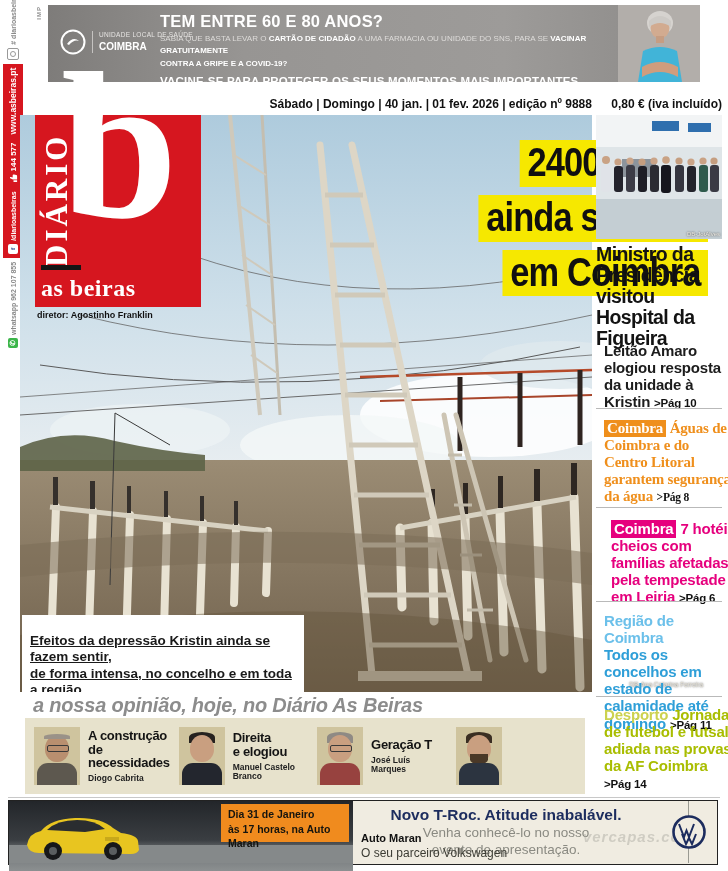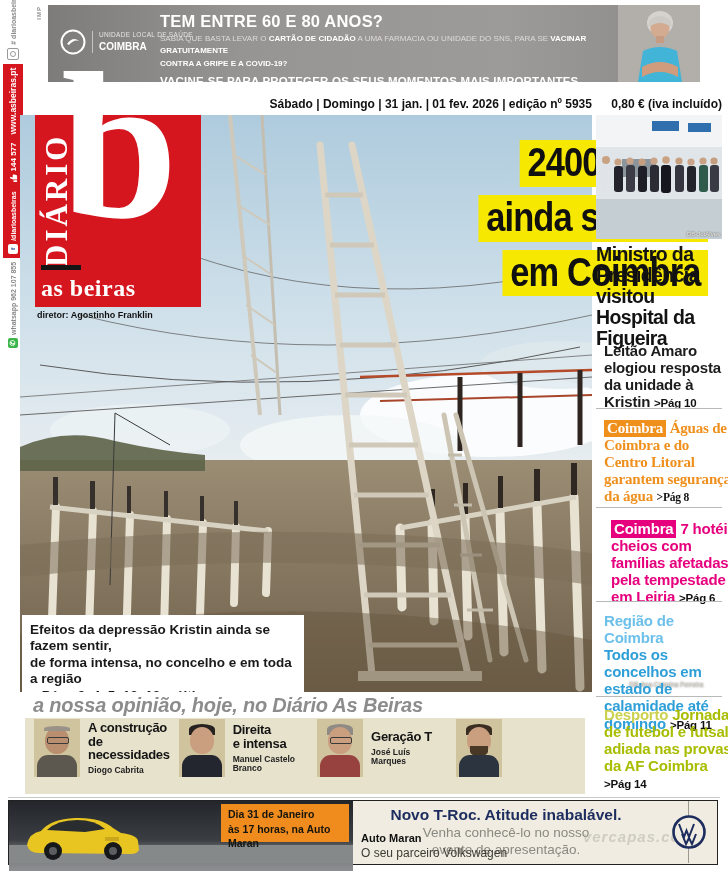--- a/index.html
+++ b/index.html
@@ -59,21 +59,21 @@
   .director{position:absolute;left:37px;top:310px;font-size:9px;font-weight:bold;color:#111;}
 
   
   .photo{position:absolute;left:20px;top:115px;width:688px;height:577px;overflow:hidden;}
   .photo svg{display:block;}
   .headlines{position:absolute;top:25px;right:0;text-align:right;}
   .hl{display:inline-block;background:#f6e800;color:#101010;font-weight:900;font-size:40px;
       line-height:1.12;letter-spacing:-1px;padding:0 9px 2px;margin-bottom:8px;
       transform:scaleX(.86);transform-origin:right center;white-space:nowrap;}
   .caption{position:absolute;left:2px;top:500px;width:266px;background:#fff;
-      padding:7px 8px 6px;font-size:13.5px;font-weight:700;color:#1a1a1a;line-height:1.22;}
+      padding:18px 8px 6px;font-size:13.5px;font-weight:700;color:#1a1a1a;line-height:1.22;text-decoration:underline;}
   .caption .pages{font-weight:800;}
   .ph-credit{position:absolute;right:5px;bottom:4px;font-size:6.5px;color:#e9e5da;
       text-shadow:0 0 2px #333;}
 
   
   .rcol{position:absolute;left:596px;top:115px;width:128px;}
   .r-photo{position:relative;width:126px;height:124px;overflow:hidden;}
   .r-credit{position:absolute;right:2px;bottom:2px;font-size:6px;color:#f0ede6;text-shadow:0 0 2px #222;}
   .r-head{position:absolute;top:129px;left:0;width:130px;font-size:19.5px;font-weight:900;
       color:#131313;line-height:1.08;letter-spacing:-.6px;}
@@ -90,21 +90,21 @@
   .s4 .lead{color:#6cc0ea;display:block;}
   .s5{top:591px;color:#a9bd00;}
   .s5 .lead{color:#ccd24f;}
   .rdiv{position:absolute;left:0;width:126px;border-top:1px solid #b9b9b9;}
   .d1{top:293px;}.d2{top:392px;}.d3{top:486px;}.d4{top:581px;}
 
   
   .op-head{position:absolute;left:33px;top:694px;font-size:20px;font-weight:bold;font-style:italic;
       color:#8c8c8c;letter-spacing:-.2px;}
   .op-strip{position:absolute;left:25px;top:718px;width:560px;height:76px;background:#e7e2cc;
-      display:flex;}
+      display:flex;align-items:center;}
   .op-cell{flex:1 1 0;display:flex;align-items:center;gap:8px;padding-left:9px;height:60px;}
   .avatar{width:46px;height:58px;background:#cfc49e;position:relative;overflow:hidden;flex:0 0 46px;}
   .avatar .head{position:absolute;left:11px;top:8px;width:24px;height:27px;
       border-radius:50% 50% 46% 46%;background:#c99f80;}
   .avatar .hair{position:absolute;left:10px;top:5px;width:26px;height:11px;
       border-radius:50% 50% 0 0;background:#2e2a28;}
   .avatar .body{position:absolute;left:3px;top:36px;width:40px;height:22px;
       border-radius:11px 11px 0 0;background:#444;}
   .avatar .glasses{position:absolute;left:13px;top:18px;width:20px;height:5px;
       border:1px solid #3a3a3a;border-radius:2px;}
@@ -173,21 +173,21 @@
         <ellipse cx="42" cy="23" rx="9.5" ry="10.5" fill="#d2ab90"></ellipse>
         <path d="M31 16 Q42 6 53 16 L53 22 Q42 14 31 22 Z" fill="#cdcac6"></path>
         <rect x="38" y="31" width="8" height="7" fill="#c69d82"></rect>
         <path d="M20 77 L25 46 Q42 38 59 46 L64 77 Z" fill="#41b4d8"></path>
         <path d="M24 62 Q42 52 60 62 L60 72 Q42 62 24 72 Z" fill="#cf9d7e"></path>
       </svg>
     </div>
   </div>
 
   <div class="dateline">
-    <span>Sábado | Domingo | 31 jan. | 01 fev. 2026 | edição nº 5935</span>
+    <span>Sábado | Domingo | 40 jan. | 01 fev. 2026 | edição nº 9888</span>
     <span class="price">0,80 € (iva incluído)</span>
   </div>
 
   <div class="social">
     <div class="social-rot">
       <span class="seg seg-white sw">
         <span class="ic ic-wa">✆</span>
         <span>whatsapp 962 107 855</span>
       </span>
       <span class="seg seg-red sf">
@@ -414,21 +414,21 @@
         <div class="op-author">Diogo Cabrita</div>
       </div>
     </div>
     <div class="op-cell">
       <div class="avatar av2">
           <div class="hair"></div>
           <div class="head"></div>
           <div class="body"></div>
         </div>
       <div class="op-txt">
-        <div class="op-title"><span>Direita</span><br><span>e intensa</span></div>
+        <div class="op-title"><span>Direita</span><br><span>e elogiou</span></div>
         <div class="op-author">Manuel Castelo Branco</div>
       </div>
     </div>
     <div class="op-cell">
       <div class="avatar av3">
           <div class="hair"></div>
           <div class="head"></div>
           <div class="glasses"></div>
           <div class="body"></div>
         </div>

